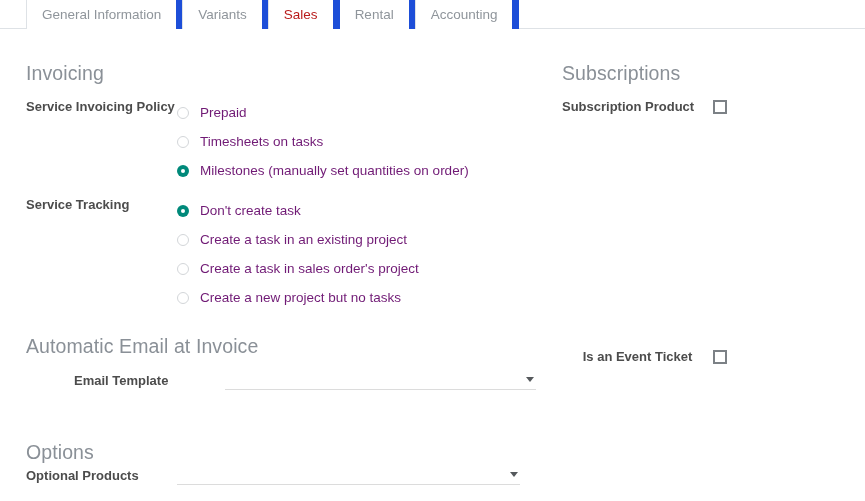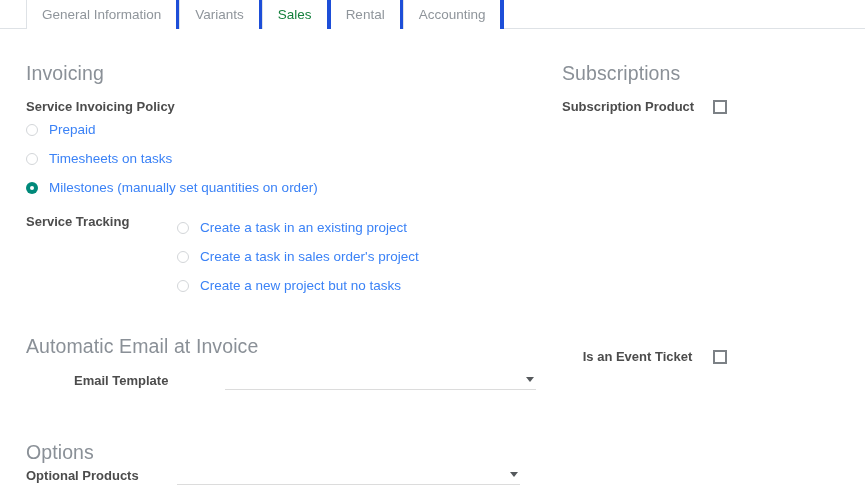--- a/index.html
+++ b/index.html
@@ -38,29 +38,29 @@
   .tab {
     position: relative;
     box-sizing: border-box;
     display: flex;
     align-items: center;
     padding: 0 15px;
     font-size: 13.5px;
     line-height: 1;
     color: #8f959b;
     border-left: 1px solid #dee2e6;
-    border-right: 4px solid #1d4ed8;
+    border-right: 7px solid #1d4ed8;
     margin-right: -1px;
     background: #ffffff;
     white-space: nowrap;
     cursor: pointer;
     z-index: 1;
   }
   .tab.active {
-    color: #15803d;
+    color: #b91c1c;
     z-index: 3;
     align-items: center;
   }
   .tab.active::after {
     content: "";
     position: absolute;
     left: 0; right: 0; bottom: -1px;
     height: 1px;
     background: #ffffff;
   }
@@ -129,21 +129,21 @@
     content: "";
     position: absolute;
     left: 50%; top: 50%;
     width: 4px; height: 4px;
     margin: -2px 0 0 -2px;
     border-radius: 50%;
     background: #ffffff;
   }
   .radio-label {
     font-size: 13.5px;
-    color: #3b82f6;
+    color: #701a75;
     line-height: 16px;
     white-space: nowrap;
   }
 
   
   .checkbox {
     width: 14px;
     height: 14px;
     box-sizing: border-box;
     border: 2px solid #7c8186;
@@ -200,41 +200,45 @@
   </div>
 </div>
 
 <div class="sheet">
 
   <div class="col-left">
 
     <div style="position:absolute; left:0; top:33px; width:100%;">
       <h2 class="group-title">Invoicing</h2>
 
-      <div class="field" style="margin-top:13px;flex-direction:column;">
+      <div class="field" style="margin-top:13px;">
         <div class="flabel w-left">Service Invoicing Policy</div>
         <div class="radio-group">
           <div class="radio-row">
             <span class="radio"></span>
             <span class="radio-label">Prepaid</span>
           </div>
           <div class="radio-row">
             <span class="radio"></span>
             <span class="radio-label">Timesheets on tasks</span>
           </div>
           <div class="radio-row">
             <span class="radio checked"></span>
             <span class="radio-label">Milestones (manually set quantities on order)</span>
           </div>
         </div>
       </div>
 
       <div class="field" style="margin-top:11px;">
         <div class="flabel w-left">Service Tracking</div>
         <div class="radio-group">
+          <div class="radio-row">
+            <span class="radio checked"></span>
+            <span class="radio-label">Don't create task</span>
+          </div>
           <div class="radio-row">
             <span class="radio"></span>
             <span class="radio-label">Create a task in an existing project</span>
           </div>
           <div class="radio-row">
             <span class="radio"></span>
             <span class="radio-label">Create a task in sales order's project</span>
           </div>
           <div class="radio-row">
             <span class="radio"></span>

